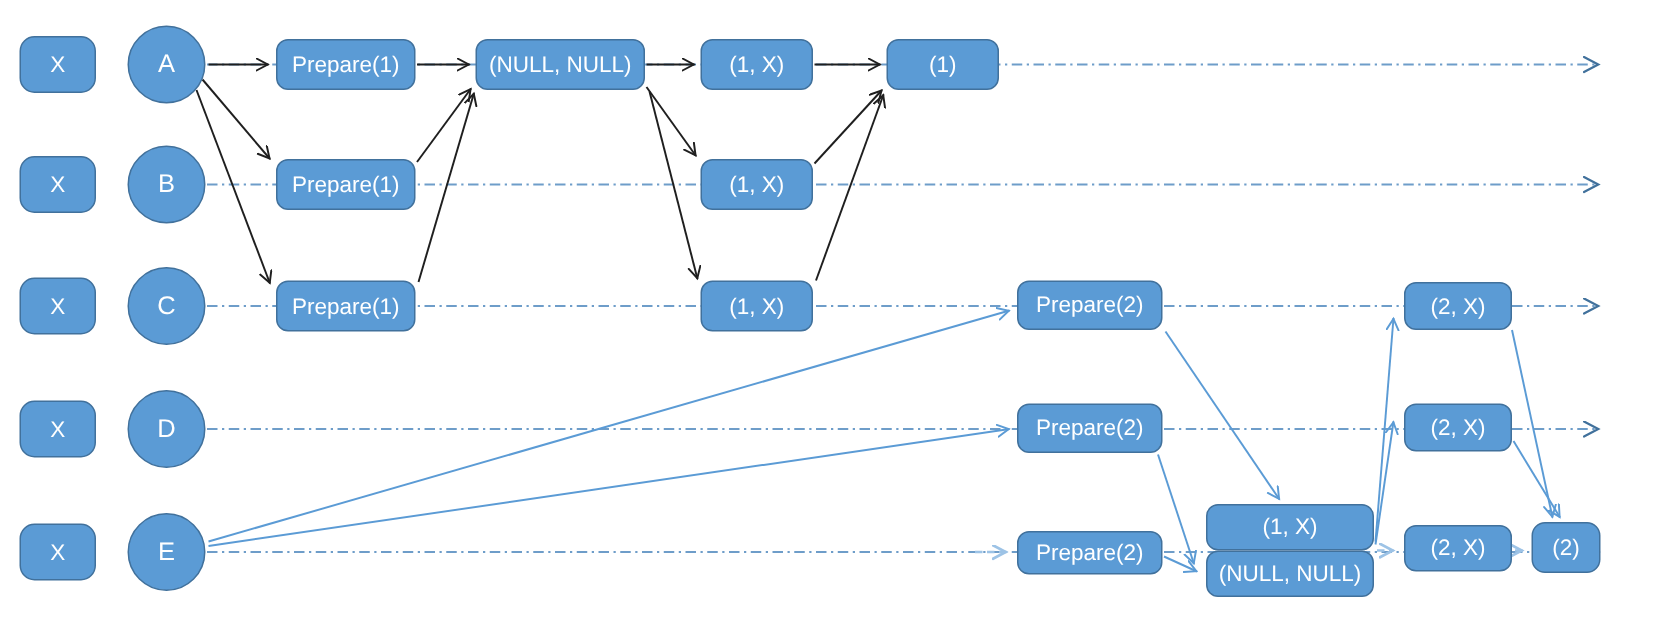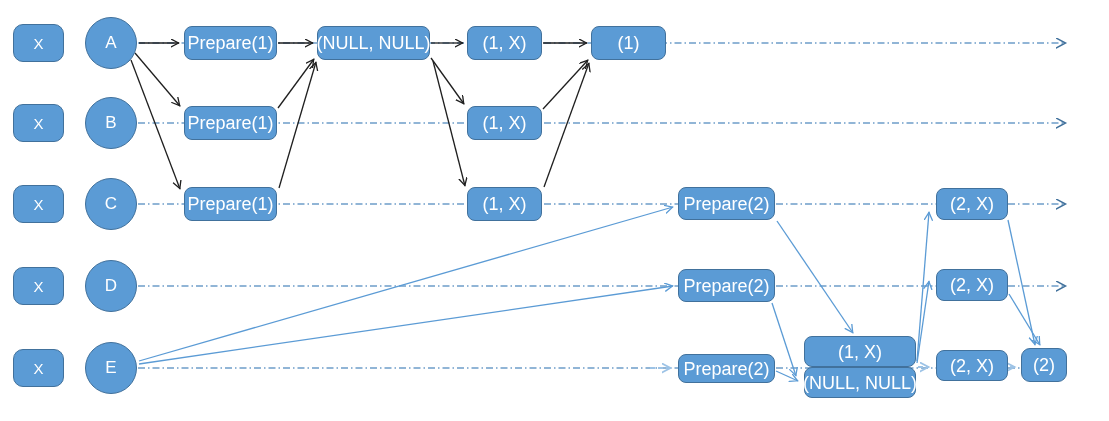--- a/index.html
+++ b/index.html
@@ -18,21 +18,21 @@
   }
   #edge-layer{position:absolute;left:0;top:0;width:1109px;height:421px;}
   .node{
     position:absolute;
     box-sizing:border-box;
     background:var(--box-fill);
     border:1.5px solid var(--box-border);
     border-radius:8px;
     color:var(--box-text);
     display:flex;align-items:center;justify-content:center;
-    font-size:18px;
+    font-size:15px;
     line-height:1;
     white-space:nowrap;
   }
   .node.initial{border-radius:10px;font-size:15px;}
   .node.small-radius{border-radius:9px;}
   .actor{
     position:absolute;
     box-sizing:border-box;
     background:var(--box-fill);
     border:1.5px solid var(--box-border);

